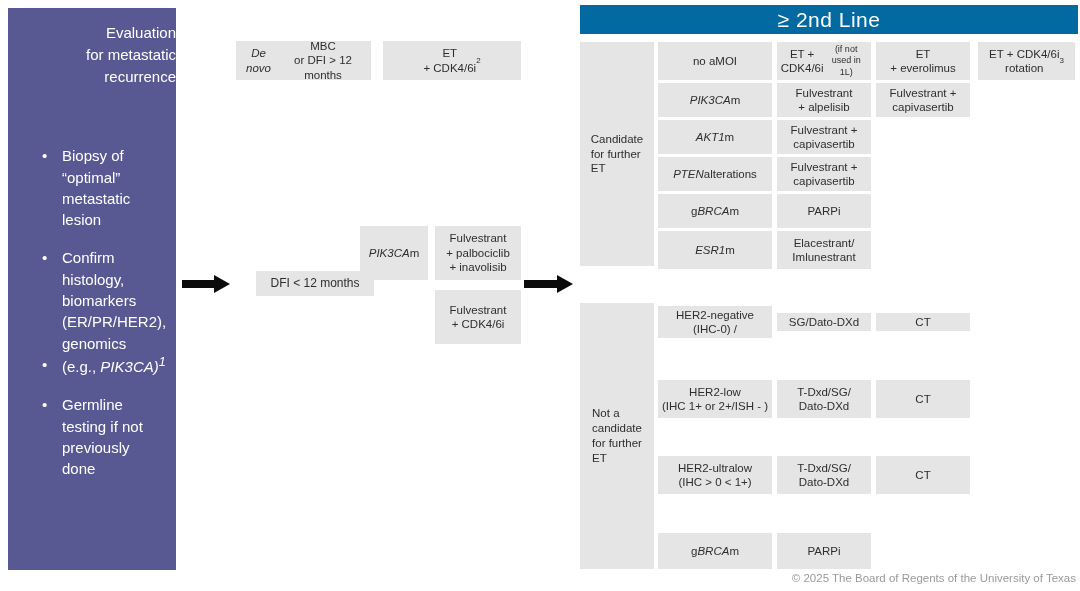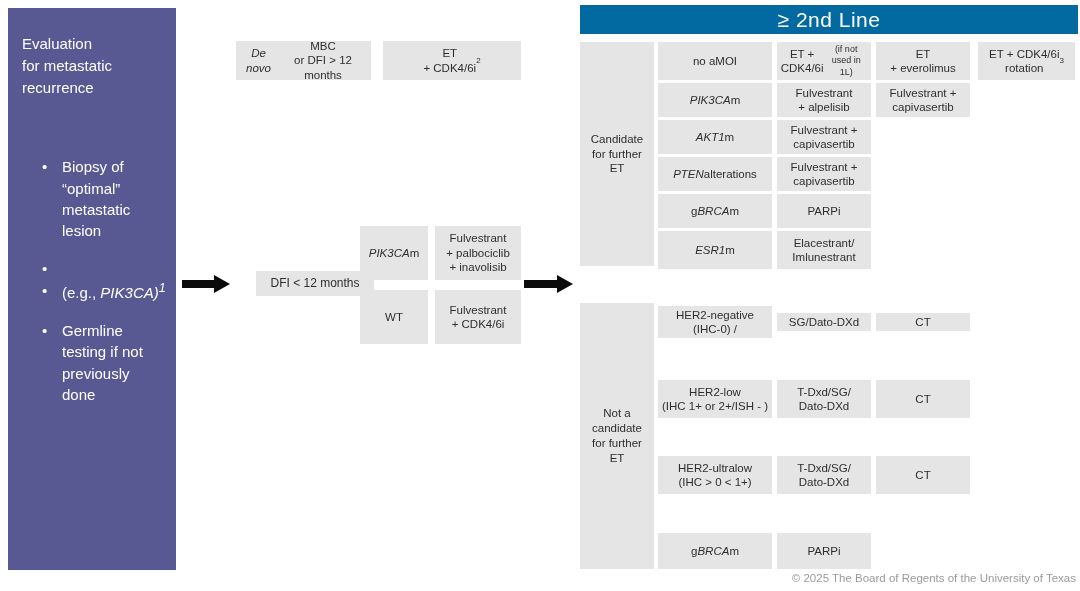--- a/index.html
+++ b/index.html
@@ -1,21 +1,21 @@
 <!DOCTYPE html>
 <html><head>
 <meta charset="utf-8">
 <style>
   html,body{margin:0;padding:0;background:#ffffff;}
   body{font-family:"Liberation Sans","DejaVu Sans",sans-serif;color:#333;}
   .stage{position:relative;width:1080px;height:591px;background:#fff;overflow:hidden;}
 
   
   .sidebar{position:absolute;left:8px;top:8px;width:168px;height:562px;background:#585992;color:#fff;}
-  .sidebar-title{padding:14px 0 0 14px;text-align:left;font-size:15px;line-height:1.45;margin-top:11px;}
+  .sidebar-title{padding:14px 0 0 14px;text-align:right;font-size:15px;line-height:1.45;}
   .sidebar-list{list-style:none;margin:58px 0 0 18px;padding:0 4px 0 16px;}
   .sidebar-list li{display:flex;font-size:15px;line-height:1.42;}
   .sidebar-list li + li{margin-top:17px;}
   .sidebar-list li.tight{margin-top:0;}
   .bullet{width:20px;flex:0 0 20px;}
   .bullet::before{content:"•";font-size:15px;}
 
   
   .band{position:absolute;height:29px;color:#fff;display:flex;align-items:center;justify-content:center;font-size:21px;letter-spacing:.5px;}
   .band-first{left:233px;top:5px;width:289px;}
@@ -42,21 +42,21 @@
   .arrow .shaft{position:absolute;left:0;top:5px;height:8px;background:#0b0b0b;}
   .arrow .head{position:absolute;right:0;top:0;width:0;height:0;border-top:9px solid transparent;border-bottom:9px solid transparent;border-left:16px solid #0b0b0b;}
   .arrow1{left:182px;top:275px;width:48px;}
   .arrow1 .shaft{width:32px;}
   .arrow2{left:524px;top:275px;width:49px;}
   .arrow2 .shaft{width:33px;}
 
   
   .grid-top{position:absolute;left:580px;top:42px;width:498px;height:224px;}
   .grid-bottom{position:absolute;left:580px;top:303px;width:498px;height:266px;}
-  .side-label{position:absolute;left:0;top:0;width:74px;background:#e5e5e5;display:flex;align-items:center;justify-content:center;text-align:center;font-size:11.5px;line-height:1.3;color:#2e2e2e;}
+  .side-label{position:absolute;left:0;top:0;width:74px;background:#e5e5e5;display:flex;align-items:center;justify-content:center;font-size:11.5px;line-height:1.3;color:#2e2e2e;}
   .grid-top .side-label{height:224px;}
   .grid-bottom .side-label{height:266px;}
   .rows{position:absolute;left:78px;top:0;right:0;display:flex;flex-direction:column;gap:3px;}
   .grid-row{display:flex;align-items:stretch;height:34px;}
   .grid-row.tall{height:38px;}
   .cell-bio{width:114px;margin-right:5px;}
   .cell-opt{width:94px;margin-right:5px;}
   .cell-opt3{width:97px;margin-left:3px;}
   .grid-bottom .grid-row{position:absolute;left:78px;height:38px;}
 
@@ -70,20 +70,21 @@
 
   <div class="sidebar" style="background-color: rgb(88, 89, 146);">
     <div class="sidebar-title">Evaluation<br>for metastatic<br>recurrence</div>
     <ul class="sidebar-list">
       <li>
         <span class="bullet"></span>
         <span>Biopsy of<br>“optimal”<br>metastatic<br>lesion</span>
       </li>
       <li>
         <span class="bullet"></span>
+        <span>Confirm<br>histology,<br>biomarkers<br>(ER/PR/HER2),<br>genomics</span>
       </li>
       <li class="tight">
         <span class="bullet"></span>
         <span>(e.g., <i>PIK3CA)<sup>1</sup></i></span>
       </li>
       <li>
         <span class="bullet"></span>
         <span>Germline<br>testing if not<br>previously<br>done</span>
       </li>
     </ul>
@@ -94,21 +95,20 @@
   <div class="cell fl-box2">ET<br>+ CDK4/6i<sup>2</sup></div>
 
   <div class="arrow arrow1">
     <span class="shaft"></span>
     <span class="head"></span>
   </div>
 
   <div class="cell dfi-box">DFI &lt; 12 months</div>
   <div class="cell mid-bio1"><i>PIK3CA</i>m</div>
   <div class="cell mid-tx1">Fulvestrant<br>+ palbociclib<br>+ inavolisib</div>
-  <div class="cell mid-bio2">WT</div>
   <div class="cell mid-tx2">Fulvestrant<br>+ CDK4/6i</div>
 
   <div class="arrow arrow2">
     <span class="shaft"></span>
     <span class="head"></span>
   </div>
 
   <div class="band band-second" style="background-color: #0369a1;">≥ 2nd Line</div>
 
   <div class="grid-top">

